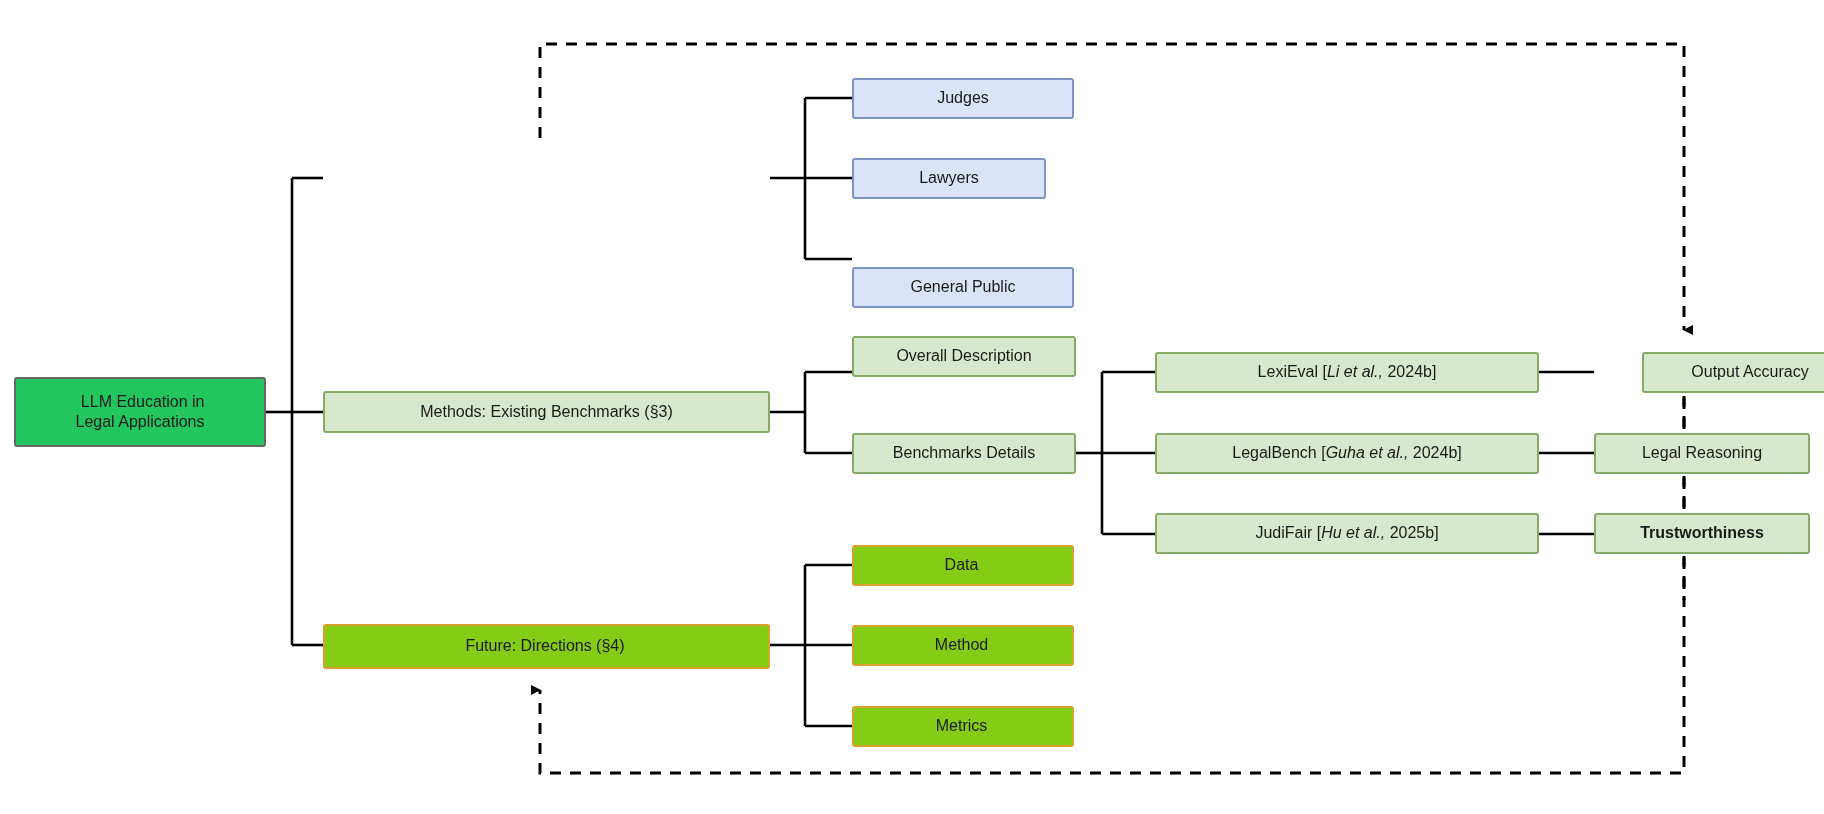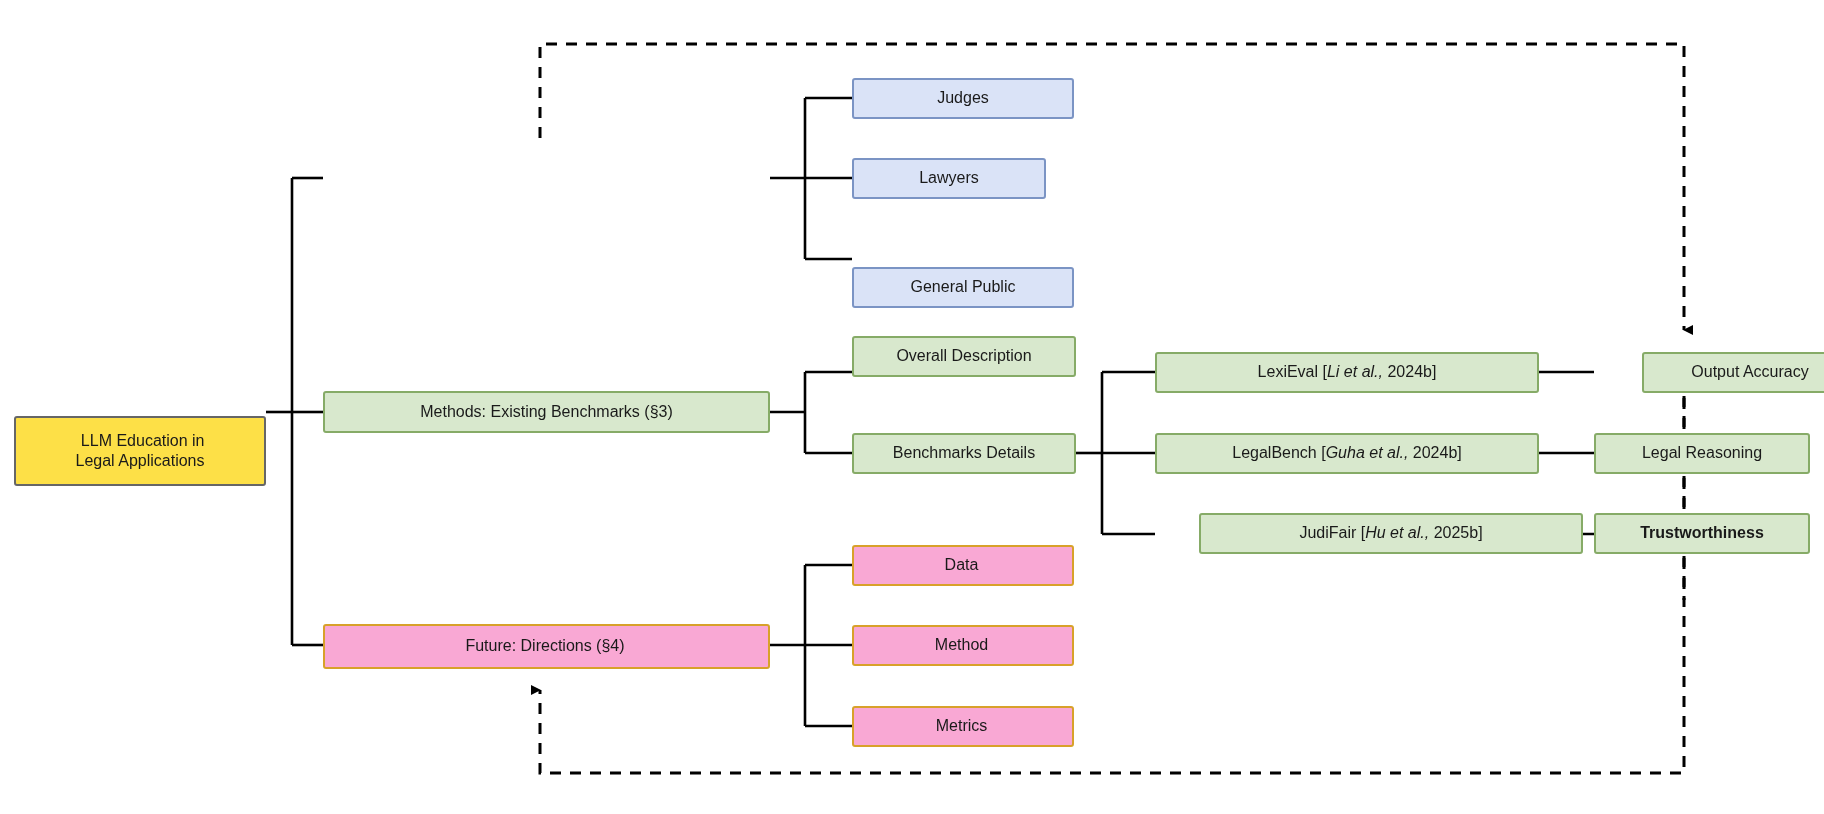--- a/index.html
+++ b/index.html
@@ -38,24 +38,24 @@
     font-size: 16px;
     line-height: 1.28;
     color: #1a1a1a;
     padding: 2px 10px;
     white-space: nowrap;
   }
   .node .lbl { display: block; }
   .node.multiline { white-space: normal; }
   .node i { font-style: italic; }
 
-  .n-root  { background: #fde047; border-color: #666666; margin-top: 39px; }
+  .n-root  { background: #22c55e; border-color: #666666; }
   .n-blue  { background: #dae3f7; border-color: #7b94c4; }
   .n-green { background: #d8e8cd; border-color: #86ab67; }
-  .n-orange{ background: #f9a8d4; border-color: #d8a12a; padding-left: 7px; }
+  .n-orange{ background: #84cc16; border-color: #d8a12a; padding-left: 7px; }
 </style>
 </head>
 <body>
 
 <div id="canvas">
 
   <svg id="wires" viewBox="0 0 1824 814" xmlns="http://www.w3.org/2000/svg">
     <defs>
       <marker id="arrowdown" markerWidth="12" markerHeight="12" refX="5" refY="9" orient="auto" markerUnits="userSpaceOnUse">
         <path d="M0,0 L10,0 L5,10 z" fill="#000000"></path>
@@ -138,21 +138,21 @@
   <div class="node n-green" style="left:852px; top:433px; width:224px; height:41px;">
     <span>Benchmarks Details</span>
   </div>
 
   <div class="node n-green" style="left:1155px; top:352px; width:384px; height:41px;">
     <span><span>LexiEval</span>&nbsp;[<i>Li et al.,</i>&nbsp;<span>2024b</span>]</span>
   </div>
   <div class="node n-green" style="left:1155px; top:433px; width:384px; height:41px;">
     <span><span>LegalBench</span>&nbsp;[<i>Guha et al.,</i>&nbsp;<span>2024b</span>]</span>
   </div>
-  <div class="node n-green" style="left:1155px; top:513px; width:384px; height:41px;margin-left:44px;">
+  <div class="node n-green" style="left:1155px; top:513px; width:384px; height:41px;">
     <span><span>JudiFair</span>&nbsp;[<i>Hu et al.,</i>&nbsp;<span>2025b</span>]</span>
   </div>
 
   <div class="node n-green" style="left:1642px; top:352px; width:216px; height:41px;">
     <span>Output Accuracy</span>
   </div>
   <div class="node n-green" style="left:1594px; top:433px; width:216px; height:41px;">
     <span>Legal Reasoning</span>
   </div>
   <div class="node n-green" style="left:1594px; top:513px; width:216px; height:41px;font-weight:bold;">

